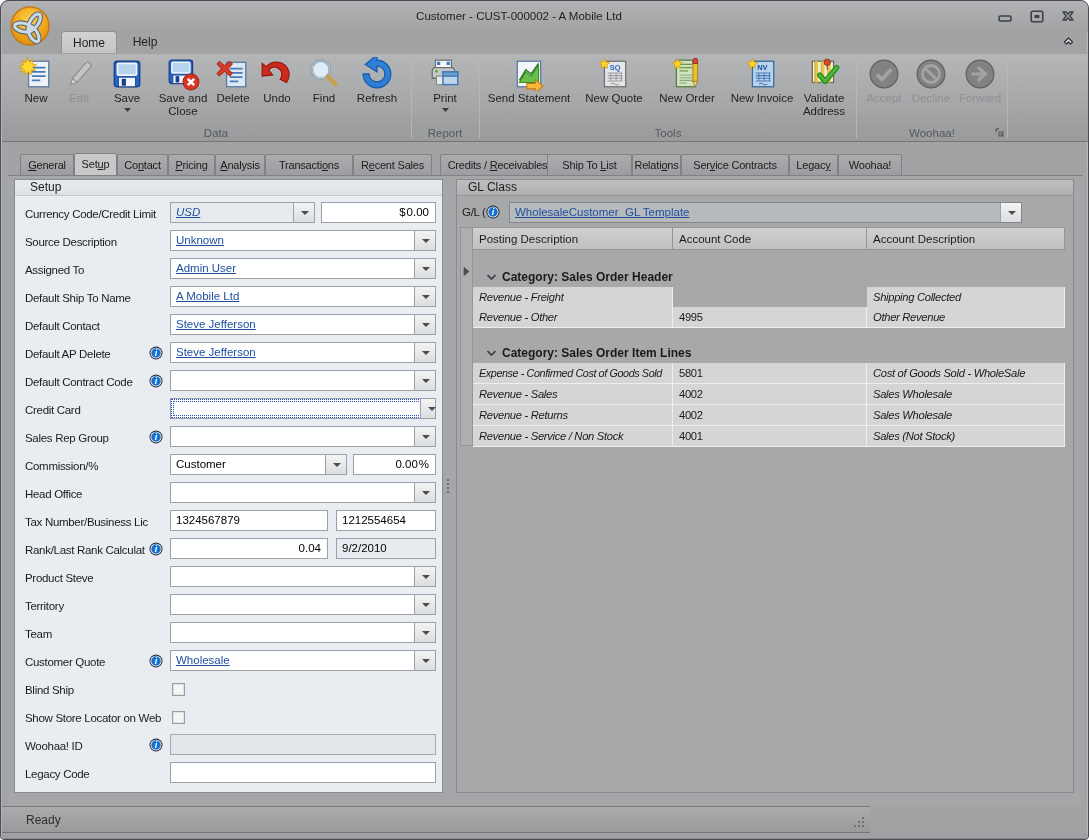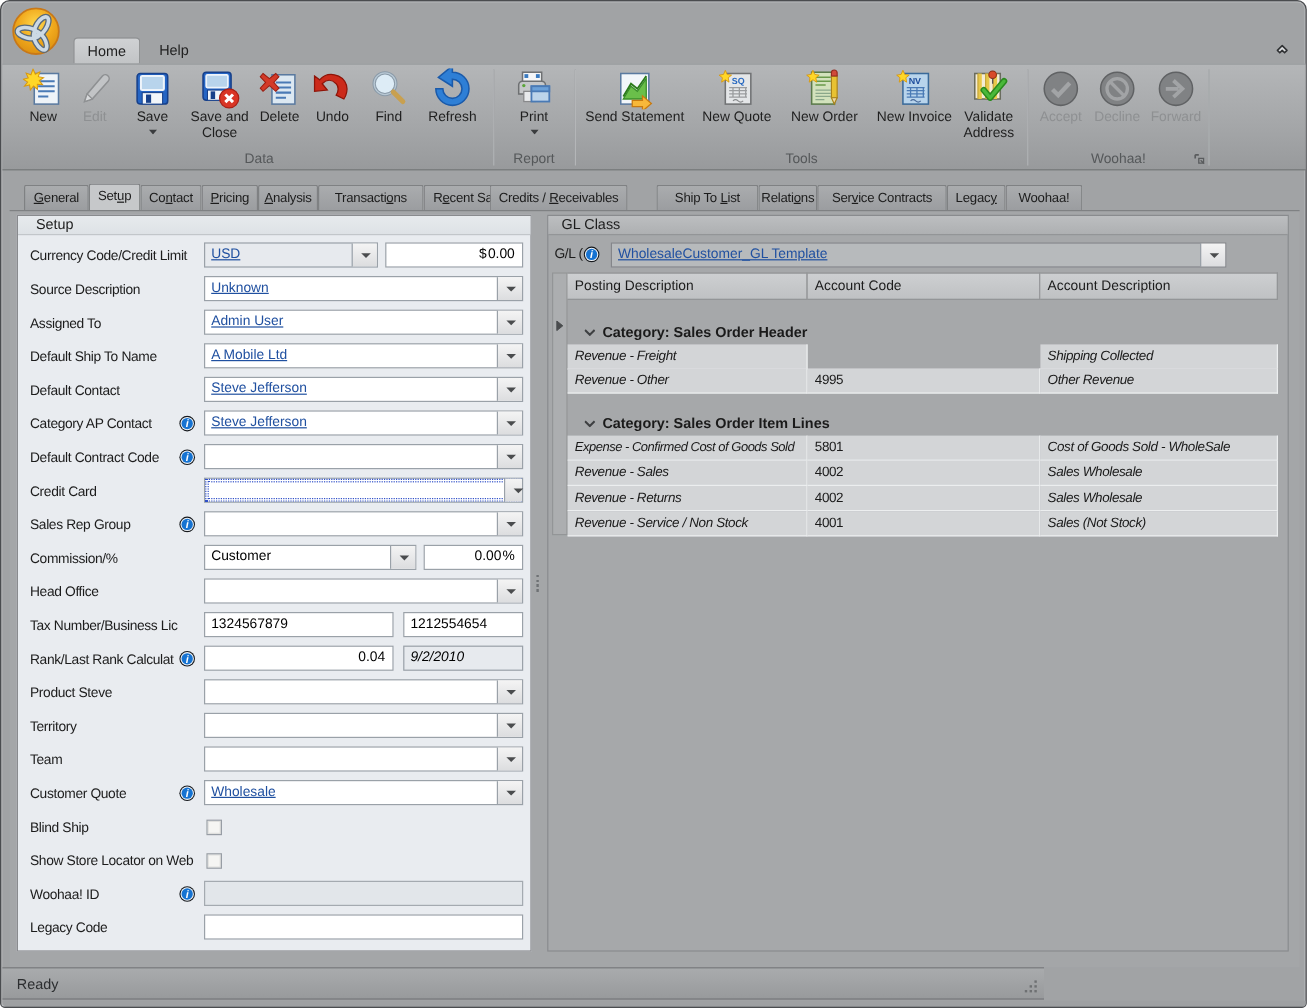--- a/index.html
+++ b/index.html
@@ -86,27 +86,40 @@
 .ghead { position:absolute; top:0; height:23px; background:linear-gradient(#cdcfd1,#bfc1c3);
   border:1px solid #939597; border-left:none; color:#1c1c1c; line-height:22px; padding-left:6px; }
 .gcell { position:absolute; height:21px; background:#d3d5d7; border-bottom:1px solid #eceeef;
   border-right:1px solid #eceeef; font-style:italic; color:#1a1a1a; line-height:20px; padding-left:6px;
   white-space:nowrap; overflow:hidden; font-size:11.2px; letter-spacing:-0.3px; }
 .gcat { position:absolute; height:20px; font-weight:bold; color:#1a1a1a; line-height:20px; font-size:12px; }
 .ggut { position:absolute; left:0; top:0; width:13px; background:#acaeb0; border:1px solid #939597; }
 
 #status { position:absolute; left:1px; top:805px; width:868px; height:27px;
   background:linear-gradient(#a9abad,#989a9c); border-top:1px solid #797b7d; border-bottom:1px solid #737577;
-  font-size:12px; color:#2c2e30; line-height:26px; padding-left:12px; }
+  font-size:12px; color:#2c2e30; line-height:26px; padding-left:24px; }
 #btmedge { position:absolute; left:1px; top:833px; width:1087px; height:6px;
   background:linear-gradient(#9ea0a2 0 65%, #7e8082 80%, #5a5c5e); border-radius:0 0 6px 6px; }
 </style>
 </head>
 <body>
 <div id="win">
+  <div id="titlebar">
+    <div id="title">Customer - CUST-000002 - A Mobile Ltd</div>
+    <svg class="wbtn" style="left:996px" viewBox="0 0 14 14">
+        <rect x="1" y="7" width="12" height="5" rx="1.5" fill="none" stroke="#3e4043" stroke-width="1.6"></rect>
+      </svg>
+    <svg class="wbtn" style="left:1028px" viewBox="0 0 14 14">
+        <rect x="1.2" y="2.2" width="11.6" height="10.6" rx="1.5" fill="none" stroke="#3e4043" stroke-width="1.6"></rect>
+        <rect x="4.6" y="6" width="4.8" height="3" fill="#3e4043"></rect>
+      </svg>
+    <svg class="wbtn" style="left:1059px" viewBox="0 0 14 14">
+        <path d="M2 3 L5.2 3 L7 5.4 L8.8 3 L12 3 L8.8 7 L12 11 L8.8 11 L7 8.6 L5.2 11 L2 11 L5.2 7 Z" fill="none" stroke="#3e4043" stroke-width="1.4" stroke-linejoin="round"></path>
+      </svg>
+  </div>
   <svg id="logo" viewBox="0 0 40 40">
     <defs>
       <radialGradient id="lg1" cx="50%" cy="35%" r="70%">
         <stop offset="0%" stop-color="#ffd84d"></stop>
           <stop offset="55%" stop-color="#f0a81c"></stop>
           <stop offset="100%" stop-color="#d98d10"></stop>
       </radialGradient>
     </defs>
     <circle cx="20" cy="20" r="19" fill="url(#lg1)" stroke="#c87818" stroke-width="1.5"></circle>
     <g fill="none" stroke="#5a6a7a" stroke-width="5.2">
@@ -264,34 +277,34 @@
         </svg>Forward</div>
   </div>
   <div id="ptabs">
     <div class="ptab" style="left:20px;width:54px"><u>G</u>eneral</div>
     <div class="ptab act" style="left:74px;width:43px">Set<u>u</u>p</div>
     <div class="ptab" style="left:117px;width:51px">Co<u>n</u>tact</div>
     <div class="ptab" style="left:168px;width:47px"><u>P</u>ricing</div>
     <div class="ptab" style="left:215px;width:50px"><u>A</u>nalysis</div>
     <div class="ptab" style="left:265px;width:88px">Transacti<u>o</u>ns</div>
     <div class="ptab" style="left:353px;width:79px">R<u>e</u>cent Sales</div>
-    <div class="ptab" style="left:408px;width:115px">Credits / <u>R</u>eceivables</div>
+    <div class="ptab" style="left:440px;width:115px">Credits / <u>R</u>eceivables</div>
     <div class="ptab" style="left:547px;width:85px">Ship To <u>L</u>ist</div>
     <div class="ptab" style="left:632px;width:49px">Relati<u>o</u>ns</div>
     <div class="ptab" style="left:681px;width:108px">Ser<u>v</u>ice Contracts</div>
     <div class="ptab" style="left:789px;width:49px">Legac<u>y</u></div>
     <div class="ptab" style="left:838px;width:64px">Woohaa!</div>
   </div>
   <div id="content">
     <div id="lpanel">
       <div id="lhead">Setup</div>
       <div class="frow" style="top:22px">
           <div class="flabel">Currency Code/Credit Limit</div>
         <div class="fld ro" style="left:155px;width:145px">
-            <span class="txt lnk" style="">USD</span>
+            <span class="txt lnk" style="font-style:italic">USD</span>
             <div class="cbtn"></div>
           </div>
         <div class="fld" style="left:306px;width:115px">
             <span class="rtxt">$ 0.00</span>
           </div>
         </div>
       <div class="frow" style="top:50px">
           <div class="flabel">Source Description</div>
         <div class="fld" style="left:155px;width:266px">
             <span class="txt lnk">Unknown</span>
@@ -313,21 +326,21 @@
           </div>
         </div>
       <div class="frow" style="top:134px">
           <div class="flabel">Default Contact</div>
         <div class="fld" style="left:155px;width:266px">
             <span class="txt lnk">Steve Jefferson</span>
             <div class="cbtn"></div>
           </div>
         </div>
       <div class="frow" style="top:162px">
-          <div class="flabel">Category AP Contact</div>
+          <div class="flabel">Default AP Delete</div>
           <svg class="ibadge" style="left:134px" viewBox="0 0 14 14">
             <circle cx="7" cy="7" r="6.5" fill="#16191d"></circle>
             <circle cx="7" cy="7" r="5.6" fill="#eef2f6"></circle>
             <circle cx="7" cy="7" r="4.7" fill="#1673d2"></circle>
             <text x="7" y="10.2" font-size="9" font-weight="bold" font-style="italic" fill="#fff" text-anchor="middle">i</text>
           </svg>
         <div class="fld" style="left:155px;width:266px">
             <span class="txt lnk">Steve Jefferson</span>
             <div class="cbtn"></div>
           </div>
@@ -392,21 +405,21 @@
           <svg class="ibadge" style="left:134px" viewBox="0 0 14 14">
             <circle cx="7" cy="7" r="6.5" fill="#16191d"></circle>
             <circle cx="7" cy="7" r="5.6" fill="#eef2f6"></circle>
             <circle cx="7" cy="7" r="4.7" fill="#1673d2"></circle>
             <text x="7" y="10.2" font-size="9" font-weight="bold" font-style="italic" fill="#fff" text-anchor="middle">i</text>
           </svg>
         <div class="fld" style="left:155px;width:158px">
             <span class="rtxt">0.04</span>
           </div>
         <div class="fld ro" style="left:321px;width:100px">
-            <span class="txt" style="font-style:italic">9/2/2010</span>
+            <span class="txt" style="">9/2/2010</span>
           </div>
         </div>
       <div class="frow" style="top:386px">
           <div class="flabel">Product Steve</div>
         <div class="fld" style="left:155px;width:266px">
             <div class="cbtn"></div>
           </div>
         </div>
       <div class="frow" style="top:414px">
           <div class="flabel">Territory</div>

